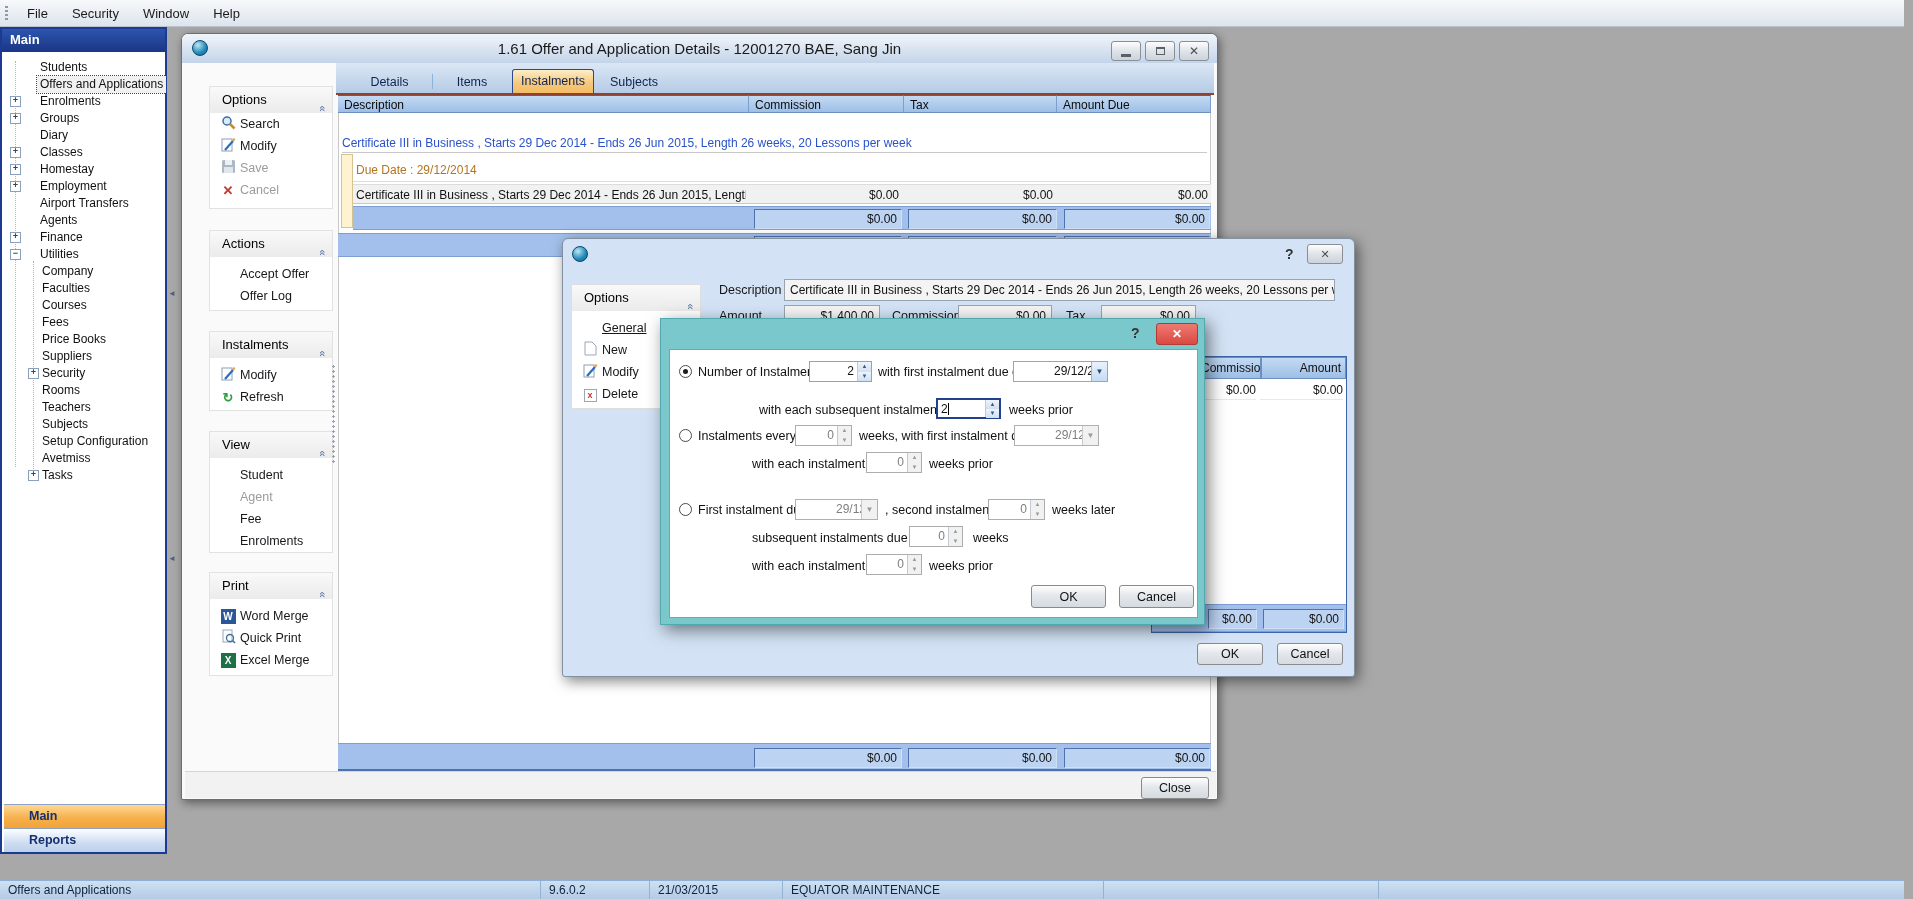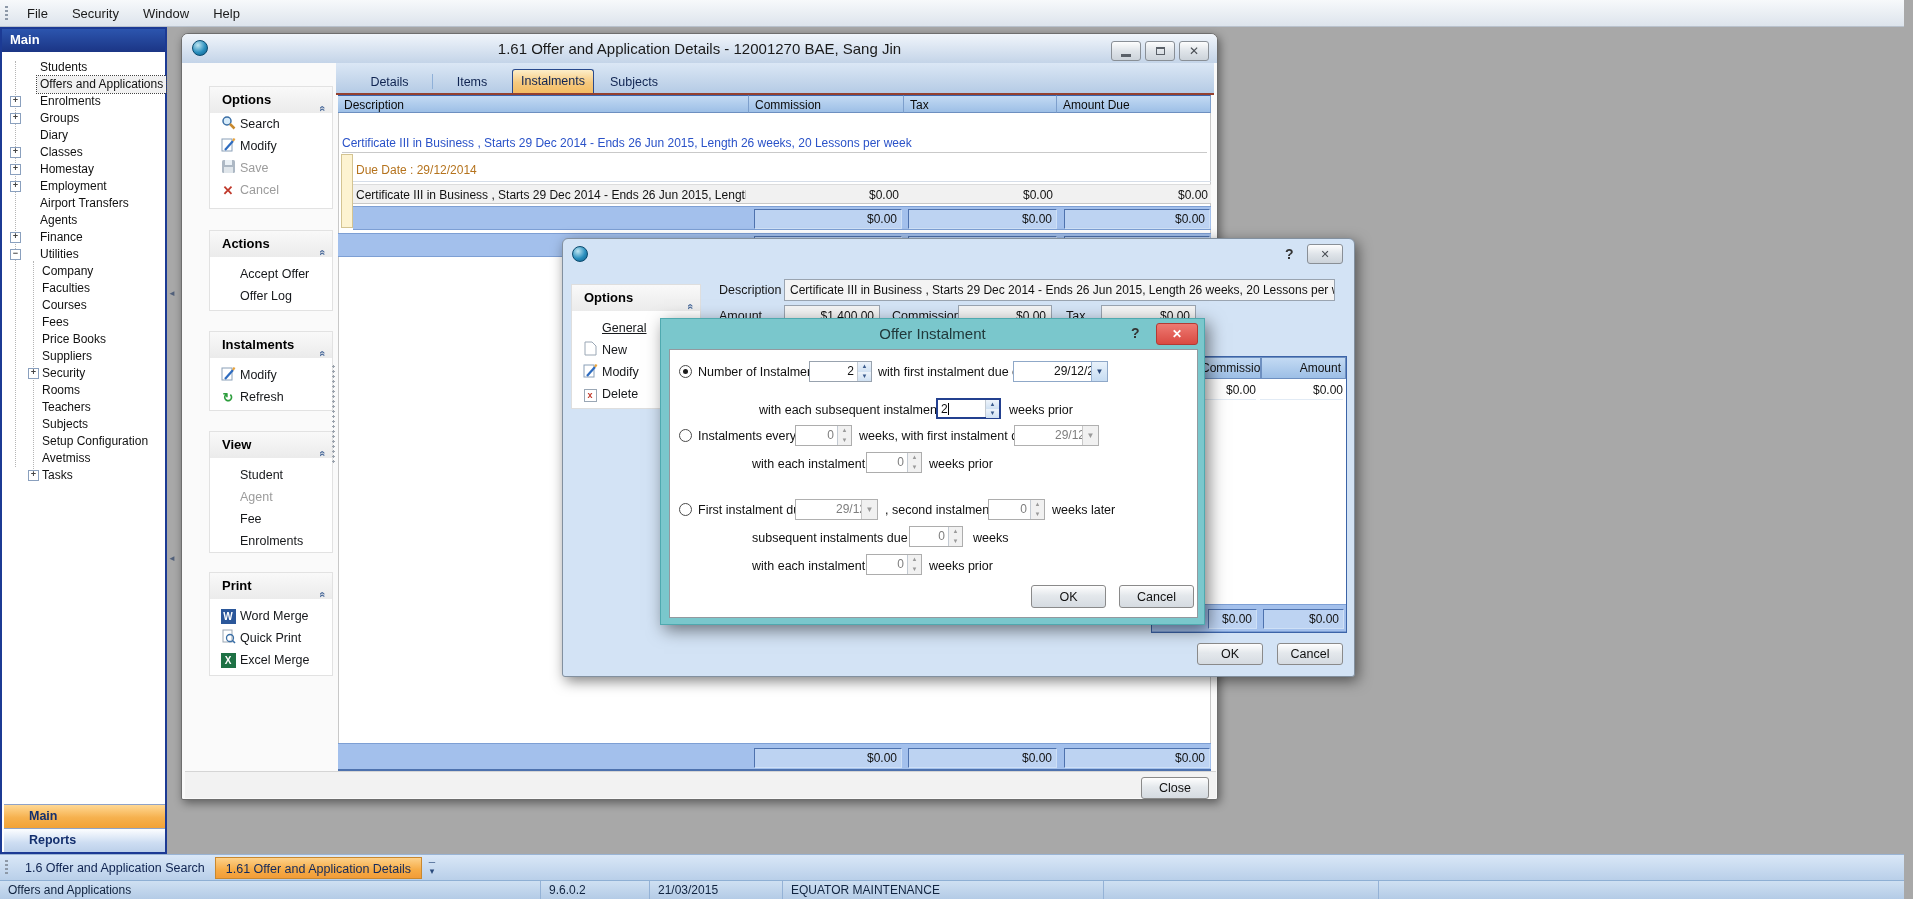--- a/index.html
+++ b/index.html
@@ -57,21 +57,21 @@
     background:linear-gradient(#dbe7f5,#b5cbe5); }
   .tab { position:absolute; top:37px; height:22px; line-height:22px; text-align:center;
     font-size:12.5px; color:#0f2350; }
   .tab.sel { top:35px; height:24px; background:linear-gradient(#fdeec9,#f6c97e 55%,#f3bc63);
     border:1px solid #2a4a8c; border-bottom:none; border-radius:3px 3px 0 0; }
   .tab-sep { position:absolute; top:40px; width:1px; height:15px; background:#8fb0d8; }
   #tab-underline { left:154px; top:59px; width:878px; height:2px; background:#93402f; }
 
   .nav-panel { left:27px; width:124px; background:#fff; border:1px solid #e2e2e2; }
   .nav-head { height:26px; line-height:25px; background:linear-gradient(#f9f9f9,#ebebeb);
-    font-weight:bold; font-size:13px; padding-left:12px; color:#000; position:relative; }
+    font-weight:normal; font-size:13px; padding-left:12px; color:#000; position:relative; }
   .chev { position:absolute; right:8px; top:8px; font-size:11px; color:#4a6a9a;
     transform:rotate(90deg); letter-spacing:-2px; }
   .nav-item { height:22px; display:flex; align-items:center; font-size:12.5px; color:#16181b; }
   .nav-item .ic { width:24px; text-align:center; flex:0 0 24px; margin-left:6px; }
   .nav-item.noicon { padding-left:30px; }
   .nav-item.dis { color:#9c9c9c; }
   .sq-ic { display:inline-block; width:15px; height:15px; color:#fff; font:bold 10px/15px "Liberation Sans",sans-serif; text-align:center; }
 
   
   .th { position:absolute; top:61px; height:18px; line-height:18px;
@@ -473,21 +473,20 @@
         <div class="sunken" style="left:56px; top:4px; width:49px; height:20px;">$0.00</div>
         <div class="sunken" style="left:111px; top:4px; width:81px; height:20px;">$0.00</div>
       </div>
     </div>
 
     <div class="btn3d" style="left:634px; top:404px; width:66px; height:22px; line-height:21px;">OK</div>
     <div class="btn3d" style="left:714px; top:404px; width:66px; height:22px; line-height:21px;">Cancel</div>
   </div>
 
   <div class="abs" id="offerdlg">
-    <div class="abs" id="od-title">Offer Instalment</div>
     <div class="helpq" style="left:470px; top:6px;">?</div>
     <div class="redx" style="left:495px; top:4px;">✕</div>
     <div class="abs" id="od-inner"></div>
 
     <div class="radio sel" style="left:18px; top:46px;"></div>
     <div class="odrow-label" style="left:37px; top:46px;">Number of Instalments</div>
     <div class="spin" style="left:148px; top:42px; width:63px;">
       <span class="sval">2</span>
       <span class="sarr">
           <span>▲</span>
@@ -566,26 +565,20 @@
           <span>▲</span>
           <span>▼</span>
         </span>
     </div>
     <div class="odrow-label" style="left:268px; top:240px;">weeks prior</div>
 
     <div class="btn3d" style="left:370px; top:266px; width:75px; height:23px; line-height:22px;">OK</div>
     <div class="btn3d" style="left:458px; top:266px; width:75px; height:23px; line-height:22px;">Cancel</div>
   </div>
 
-  <div class="abs" id="taskbar">
-    <div class="grip"></div>
-    <div class="task-item">1.6 Offer and Application Search</div>
-    <div class="task-item active">1.61 Offer and Application Details</div>
-    <div id="task-over">─<br>▾</div>
-  </div>
 
   <div class="abs" id="statusbar">
     <div class="status-cell" style="left:0; width:541px;">Offers and Applications</div>
     <div class="status-cell" style="left:541px; width:109px;">9.6.0.2</div>
     <div class="status-cell" style="left:650px; width:133px;">21/03/2015</div>
     <div class="status-cell" style="left:783px; width:321px;">EQUATOR MAINTENANCE</div>
     <div class="status-cell" style="left:1104px; width:275px;"></div>
   </div>
 
 </div>

